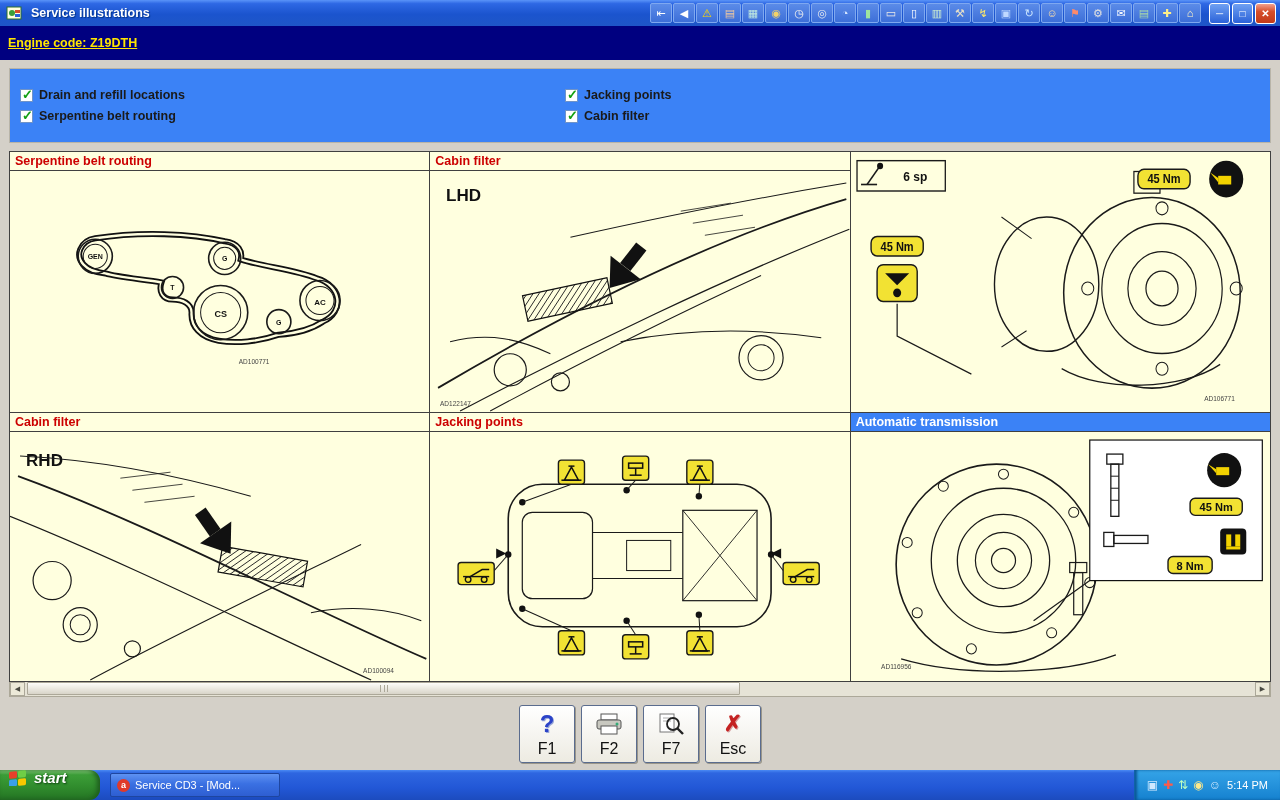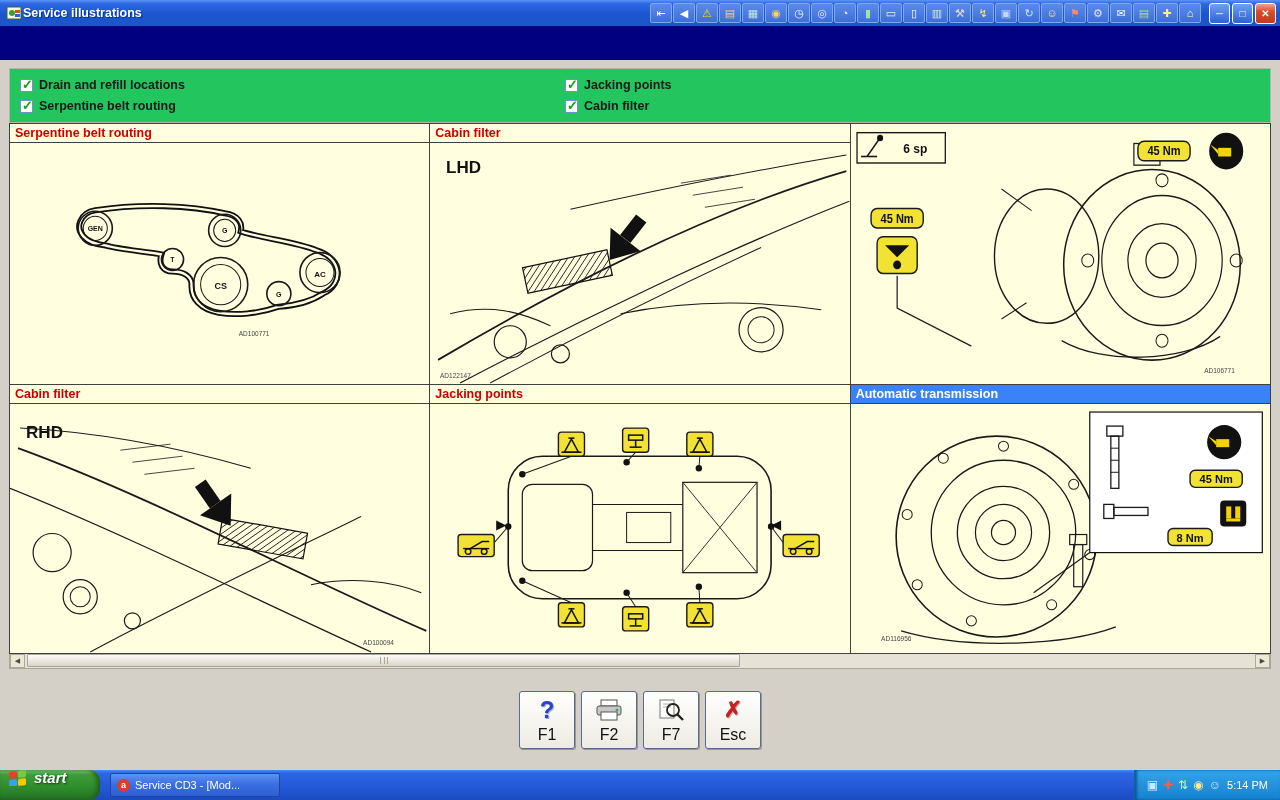--- a/index.html
+++ b/index.html
@@ -2,33 +2,33 @@
 <html><head>
 <meta charset="utf-8">
 <style>
   *{margin:0;padding:0;box-sizing:border-box}
   html,body{width:1280px;height:800px;overflow:hidden}
   body{font-family:"Liberation Sans",sans-serif;background:#D4D0C8}
   .screen{width:1280px;height:800px;display:flex;flex-direction:column;position:relative}
 
   
   .titlebar{height:26px;flex:0 0 26px;background:linear-gradient(180deg,#5A94F8 0%,#2E68E4 14%,#1B54CE 55%,#1E56C8 100%);display:flex;align-items:center;padding:0 4px 0 6px;color:#fff}
-  .title-left{display:flex;align-items:center;gap:1px;font-weight:bold;font-size:12.5px;text-shadow:1px 1px 1px #00328A;flex:0 0 auto}
+  .title-left{display:flex;align-items:center;gap:9px;font-weight:bold;font-size:12.5px;text-shadow:1px 1px 1px #00328A;flex:0 0 auto}
   .toolbar{margin-left:auto;display:flex;gap:1px;align-items:center}
   .tbico{width:22px;height:20px;border:1px solid #7FA8F0;border-radius:2px;background:linear-gradient(#5B8BE8,#3D6FD8);font-size:11px;line-height:1;display:flex;align-items:center;justify-content:center;cursor:default}
   .winbtns{display:flex;gap:2px;margin-left:8px}
   .wbtn{width:21px;height:21px;border:1px solid #fff;border-radius:3px;color:#fff;font-size:10px;font-weight:bold;display:flex;align-items:center;justify-content:center;background:linear-gradient(#6FA0F2,#2B62D8)}
   .wbtn.close{background:linear-gradient(#F2A08E,#D64E2A 40%,#C23A18)}
 
   
   .vehiclebar{height:34px;flex:0 0 34px;background:#000080;color:#FFE600;font-weight:bold;font-size:12.5px;padding:2px 8px;display:flex;flex-direction:column;justify-content:center;gap:1px}
   .vehiclebar div{white-space:pre;text-decoration:underline}
 
   
-  .filterbar{margin:8px 9px 0;background:#22c55e;border:1px solid #B8B4A8;padding:9px 10px;display:flex}
+  .filterbar{margin:8px 9px 8px;background:#3b82f6;border:1px solid #B8B4A8;padding:19px 10px;display:flex}
   .fcol{display:flex;flex-direction:column;gap:7px}
   .fcol1{width:545px}.fcol2{width:500px}.fcol3{flex:1}
   .fitem{display:flex;align-items:center;gap:6px;font-size:12.5px;font-weight:bold;color:#1A1A1A}
   .cb{width:13px;height:13px;background:#fff;border:1px solid #6F93C8;position:relative;flex:0 0 13px}
   .cb.checked::after{content:"✓";position:absolute;left:1px;top:-3px;color:#14A014;font-size:13px;font-weight:bold}
 
   
   .gridwrap{margin:0 9px}
   .grid{display:grid;grid-template-columns:1fr 1fr 1fr;grid-template-rows:260px 268px;gap:1px;background:#404040;border:1px solid #404040}
   .panel{background:#FFFFDF;display:flex;flex-direction:column;overflow:hidden}
@@ -116,20 +116,21 @@
         <div class="tbico" style="color: rgb(255, 244, 200);">⌂</div>
       </div>
     <div class="winbtns">
       <div class="wbtn">─</div>
       <div class="wbtn">□</div>
       <div class="wbtn close">✕</div>
     </div>
   </div>
 
   <div class="vehiclebar">
+    <div>Engine code: Z19DTH</div>
   </div>
 
   <div class="filterbar">
     <div class="fcol fcol1">
       <div class="fitem">
         <span class="cb checked"></span>
         <span>Drain and refill locations</span>
       </div>
       <div class="fitem">
         <span class="cb checked"></span>

